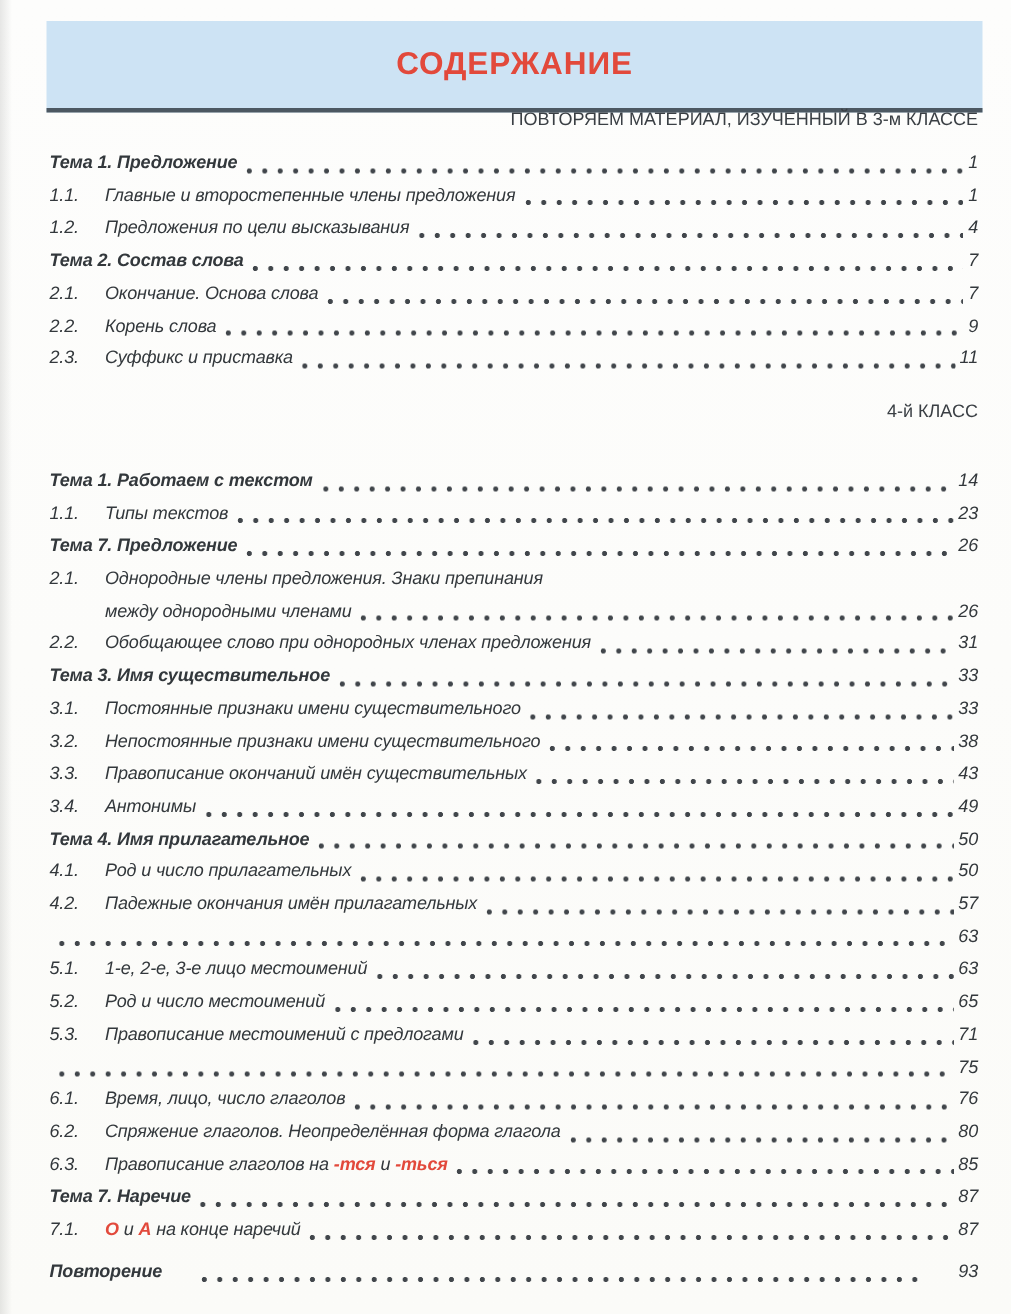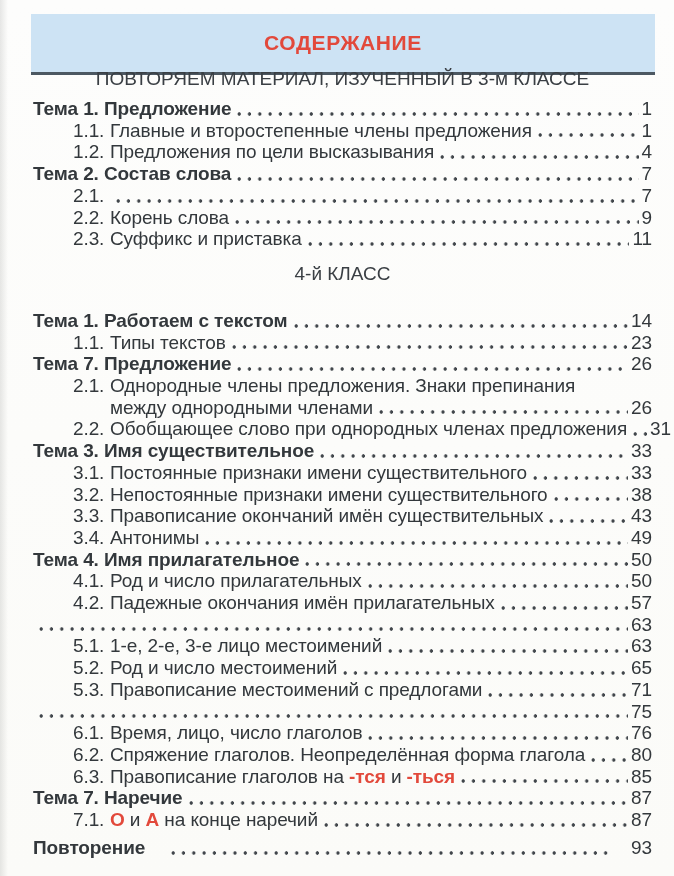--- a/index.html
+++ b/index.html
@@ -22,32 +22,33 @@
   .band{
     position:absolute;left:31px;top:14px;width:624px;height:61px;
     background:#cde3f4;border-bottom:3px solid #4c5862;
     display:flex;align-items:center;justify-content:center;box-sizing:border-box;
   }
   .band-title{
     color:#e2493b;font-weight:700;font-size:21px;letter-spacing:.6px;
   }
   .toc{position:absolute;left:33px;top:68px;width:619px;}
   .section-heading{
-    text-align:center;font-size:19px;line-height:22px;color:#3a3f44;
+    text-align:right;font-size:12px;line-height:22px;color:#3a3f44;
     margin:0 0 8px 0;font-weight:400;
   }
   .section + .section .section-heading{margin-top:13px;margin-bottom:25px;}
   .row{
     display:flex;align-items:flex-end;
-    font-size:19px;line-height:21.7px;color:#33383c;
+    font-size:12px;line-height:21.7px;color:#33383c;
     letter-spacing:-0.1px;
+    font-style:italic;
   }
   .row.theme{font-weight:700;}
   .row.gap{margin-top:6px;gap:20px;}
-  .num{flex:none;margin-left:40px;width:37px;}
+  .num{flex:none;width:37px;}
   .label{flex:none;white-space:nowrap;}
   .label .red{color:#e2493b;font-weight:700;}
   .dots{
     flex:1 1 auto;align-self:flex-end;height:6px;min-width:14px;
     margin:0 3px 3px 6px;
     background-image:radial-gradient(circle at 2.2px 3px,#41464b 1.45px,transparent 1.95px);
     background-size:10.3px 6px;background-repeat:repeat-x;
   }
   .pagenum{flex:none;font-weight:400;}
 </style>
@@ -78,20 +79,21 @@
           <span class="dots"></span>
           <span class="pagenum">4</span>
         </div>
         <div class="row theme">
           <span class="label">Тема 2. Состав слова</span>
           <span class="dots"></span>
           <span class="pagenum">7</span>
         </div>
         <div class="row sub">
           <span class="num">2.1.</span>
+          <span class="label">Окончание. Основа слова</span>
           <span class="dots"></span>
           <span class="pagenum">7</span>
         </div>
         <div class="row sub">
           <span class="num">2.2.</span>
           <span class="label">Корень слова</span>
           <span class="dots"></span>
           <span class="pagenum">9</span>
         </div>
         <div class="row sub">

